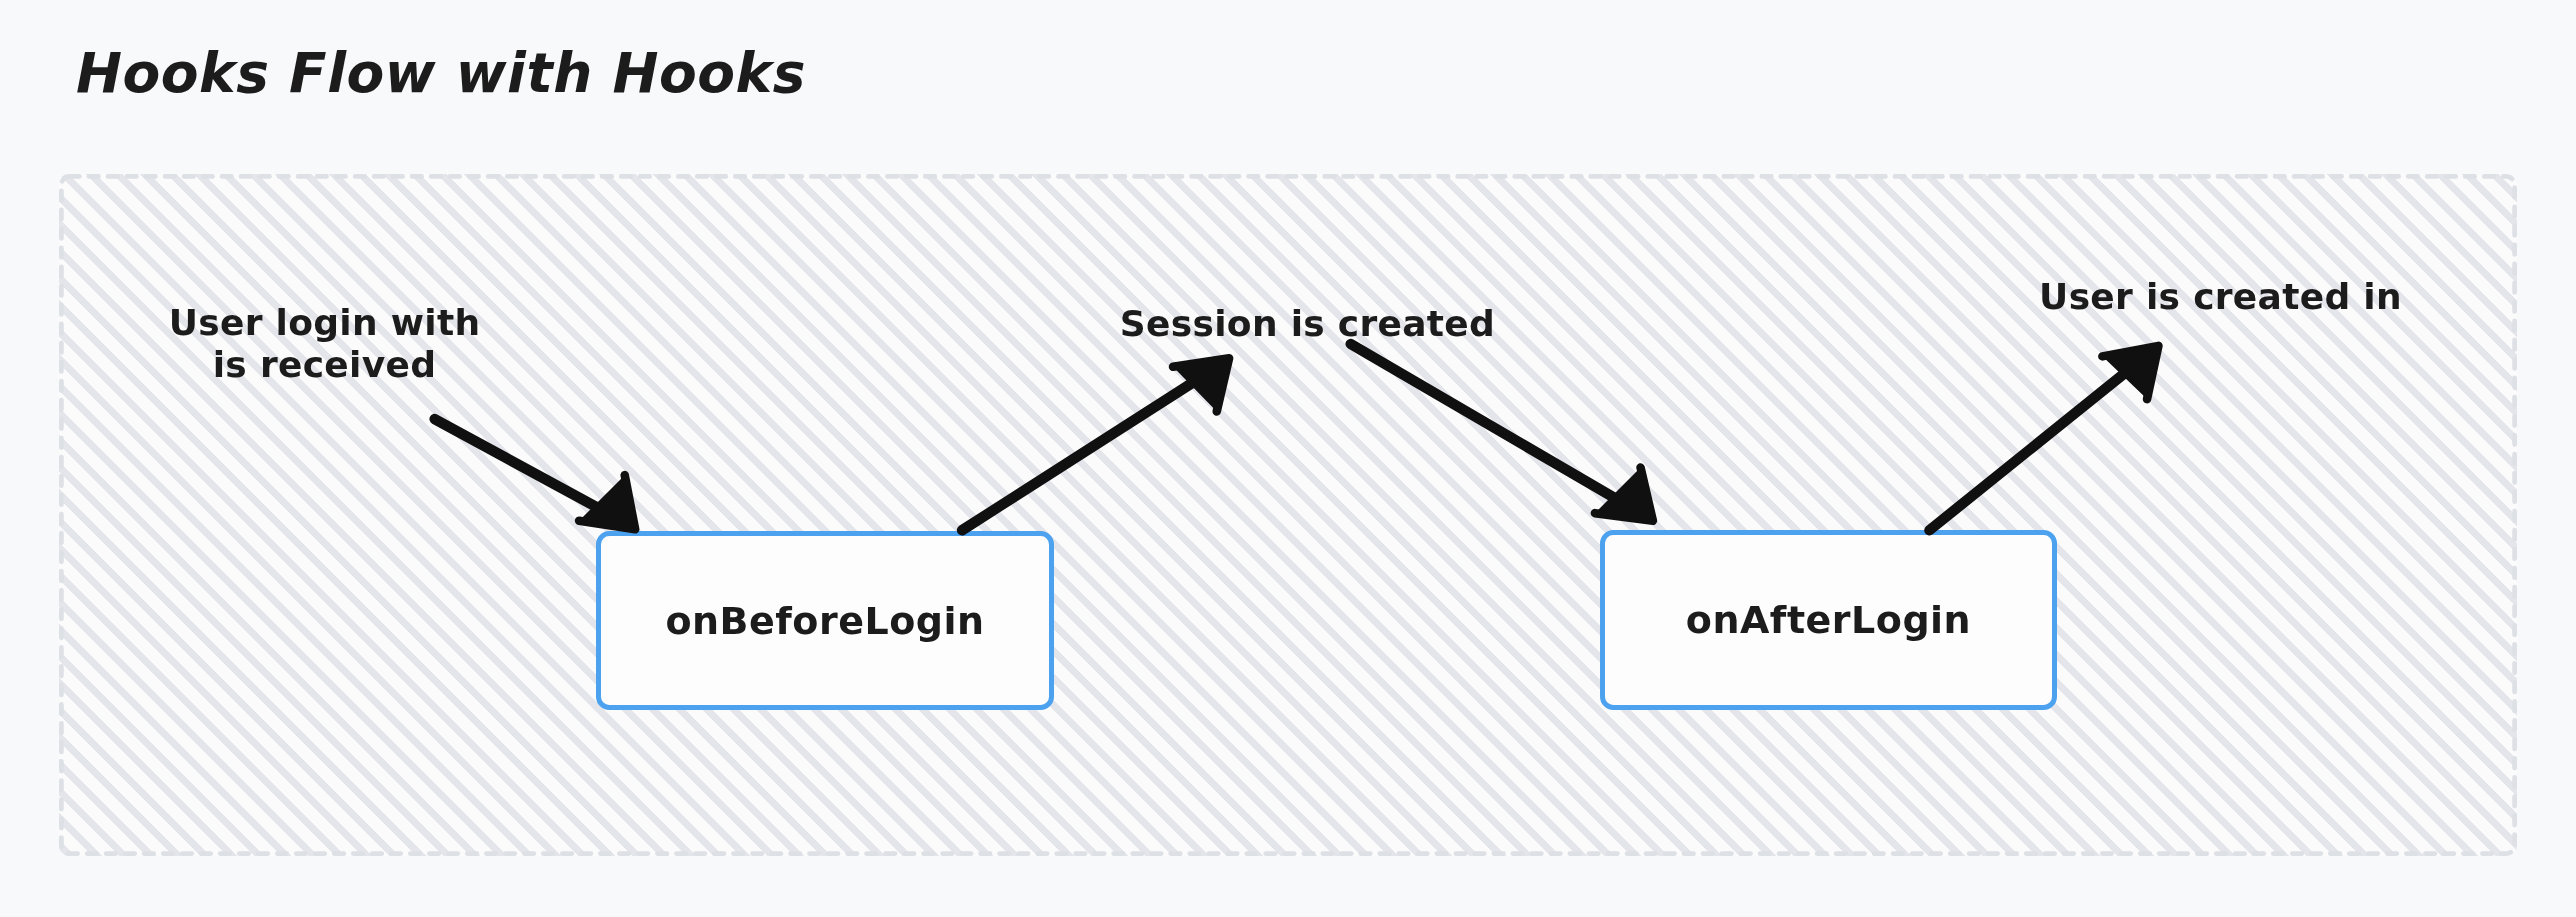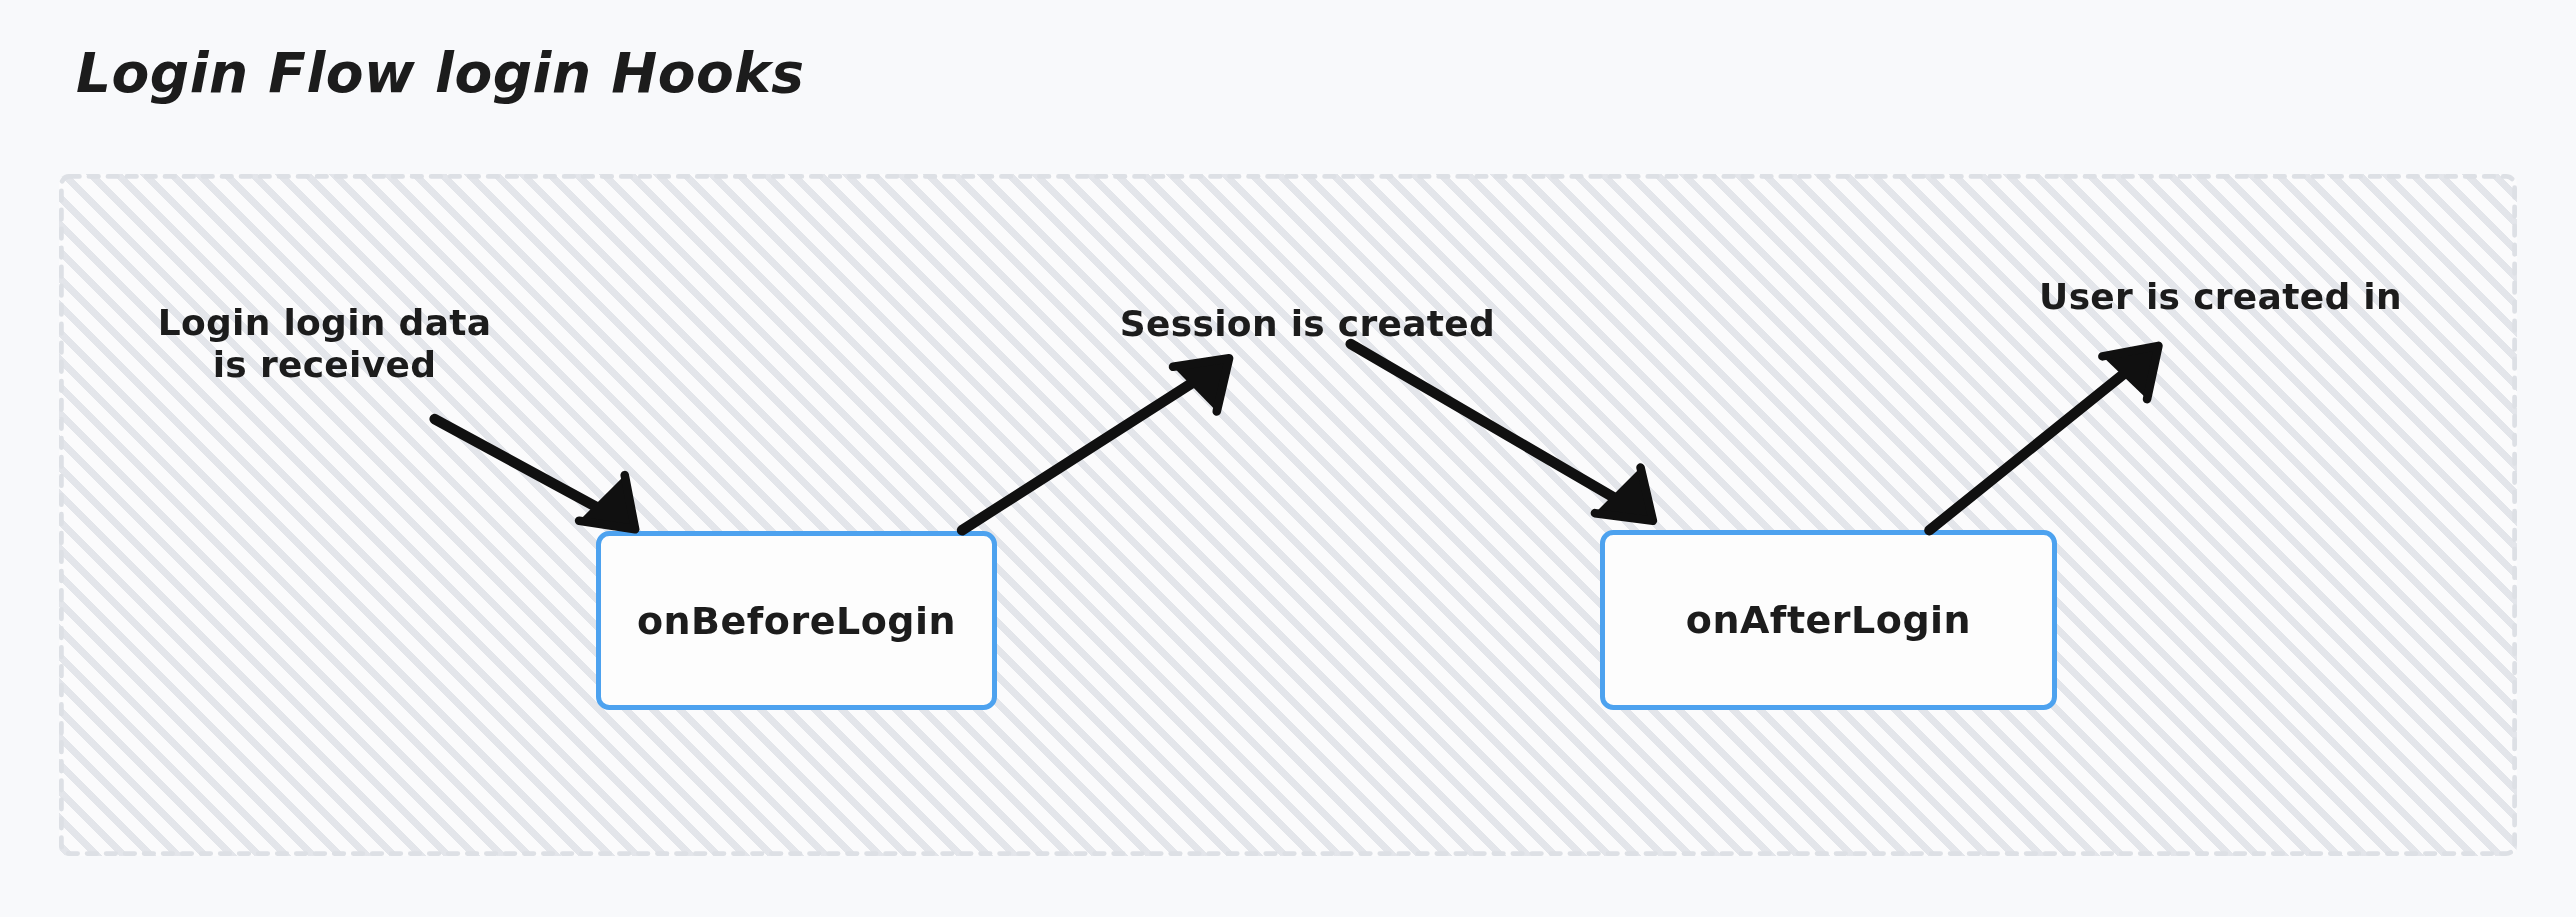--- a/index.html
+++ b/index.html
@@ -77,21 +77,21 @@
     justify-content: center;
   }
   .hook-box-label {
     font-family: "DejaVu Sans", sans-serif;
     font-size: 38px;
     font-weight: bold;
     color: #1c1c1c;
     letter-spacing: 0.5px;
     white-space: nowrap;
   }
-  #hook-box-before { left: 596px; top: 531px; width: 401px; height: 179px; }
+  #hook-box-before { left: 596px; top: 531px; width: 458px; height: 179px; }
   #hook-box-after  { left: 1600px; top: 530px; width: 457px; height: 180px; }
 
   
   .annotation {
     position: absolute;
     font-family: "DejaVu Sans", sans-serif;
     font-size: 36px;
     font-weight: bold;
     color: #1c1c1c;
     line-height: 1.17;
@@ -125,37 +125,37 @@
     width: 2576px;
     height: 917px;
     pointer-events: none;
   }
 </style>
 </head>
 <body>
 
 <div id="canvas">
 
-  <div id="diagram-title">Login Flow login Hooks</div>
+  <div id="diagram-title">Hooks Flow with Hooks</div>
 
   <div id="flow-container">
     <svg id="container-border" viewBox="0 0 2586 717" preserveAspectRatio="none">
       <rect x="2.5" y="2.5" width="2581" height="712" rx="9" ry="9" fill="none" stroke="#dde0e5" stroke-width="5" stroke-linecap="round" stroke-dasharray="10 10"></rect>
     </svg>
   </div>
 
   <div class="hook-box" id="hook-box-before">
     <span class="hook-box-label">onBeforeLogin</span>
   </div>
 
   <div class="hook-box" id="hook-box-after">
     <span class="hook-box-label">onAfterLogin</span>
   </div>
 
-  <div class="annotation" id="label-user-login-data">Login login data
+  <div class="annotation" id="label-user-login-data">User login with
 is received</div>
 
   <div class="annotation" id="label-session-created">Session is created</div>
 
   <div class="annotation" id="label-user-logged-in">User is created in</div>
 
   <svg id="arrow-layer" viewBox="0 0 2710 965">
     <g fill="none" stroke="#101010" stroke-width="11" stroke-linecap="round" stroke-linejoin="round">
 
       <g>

